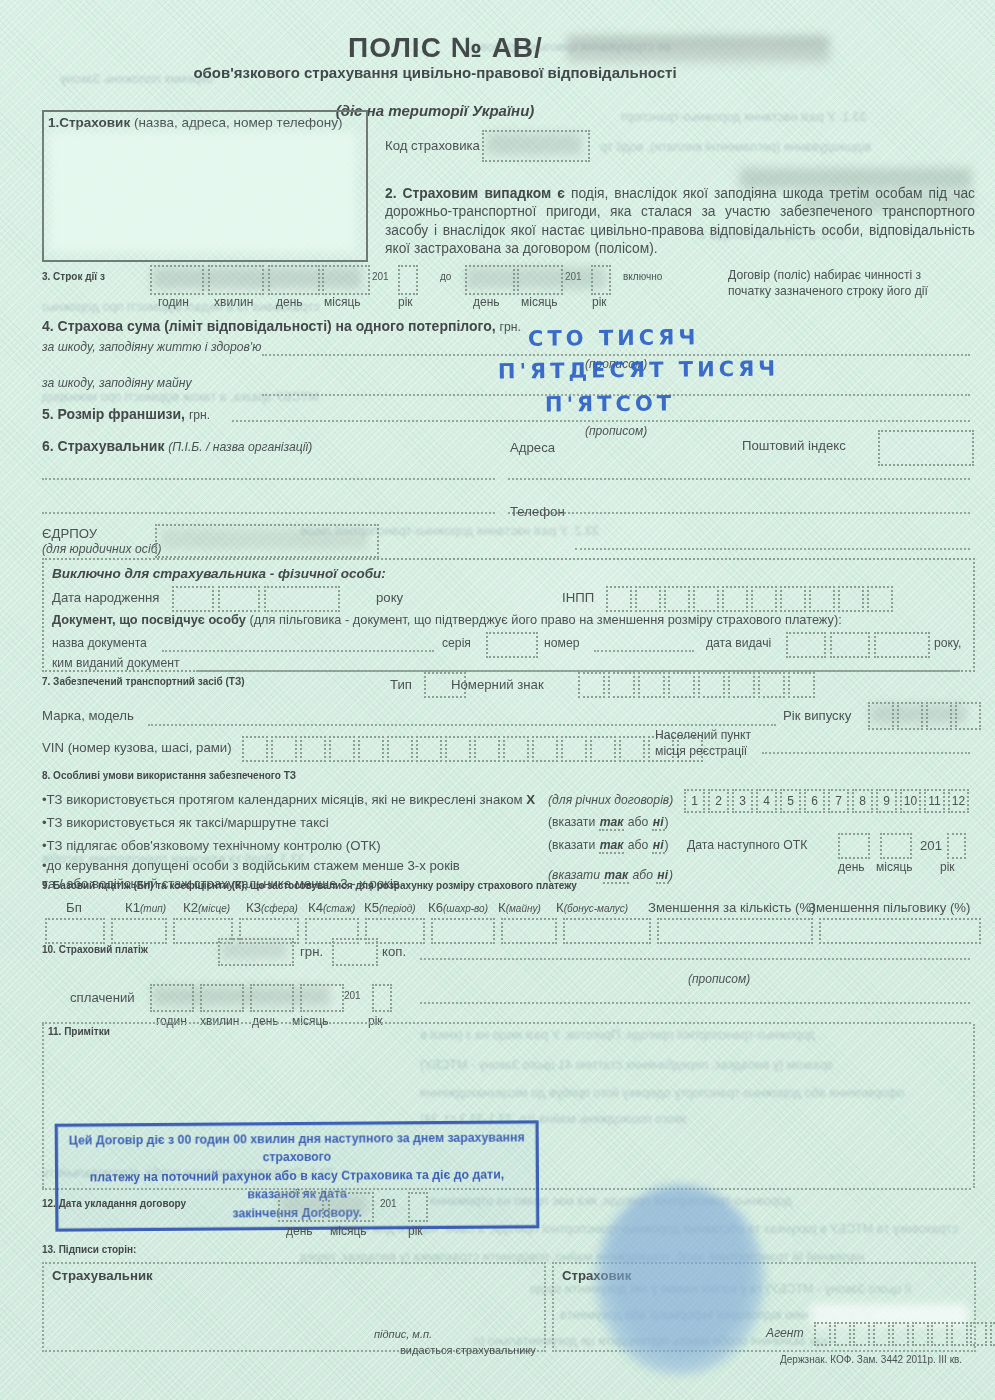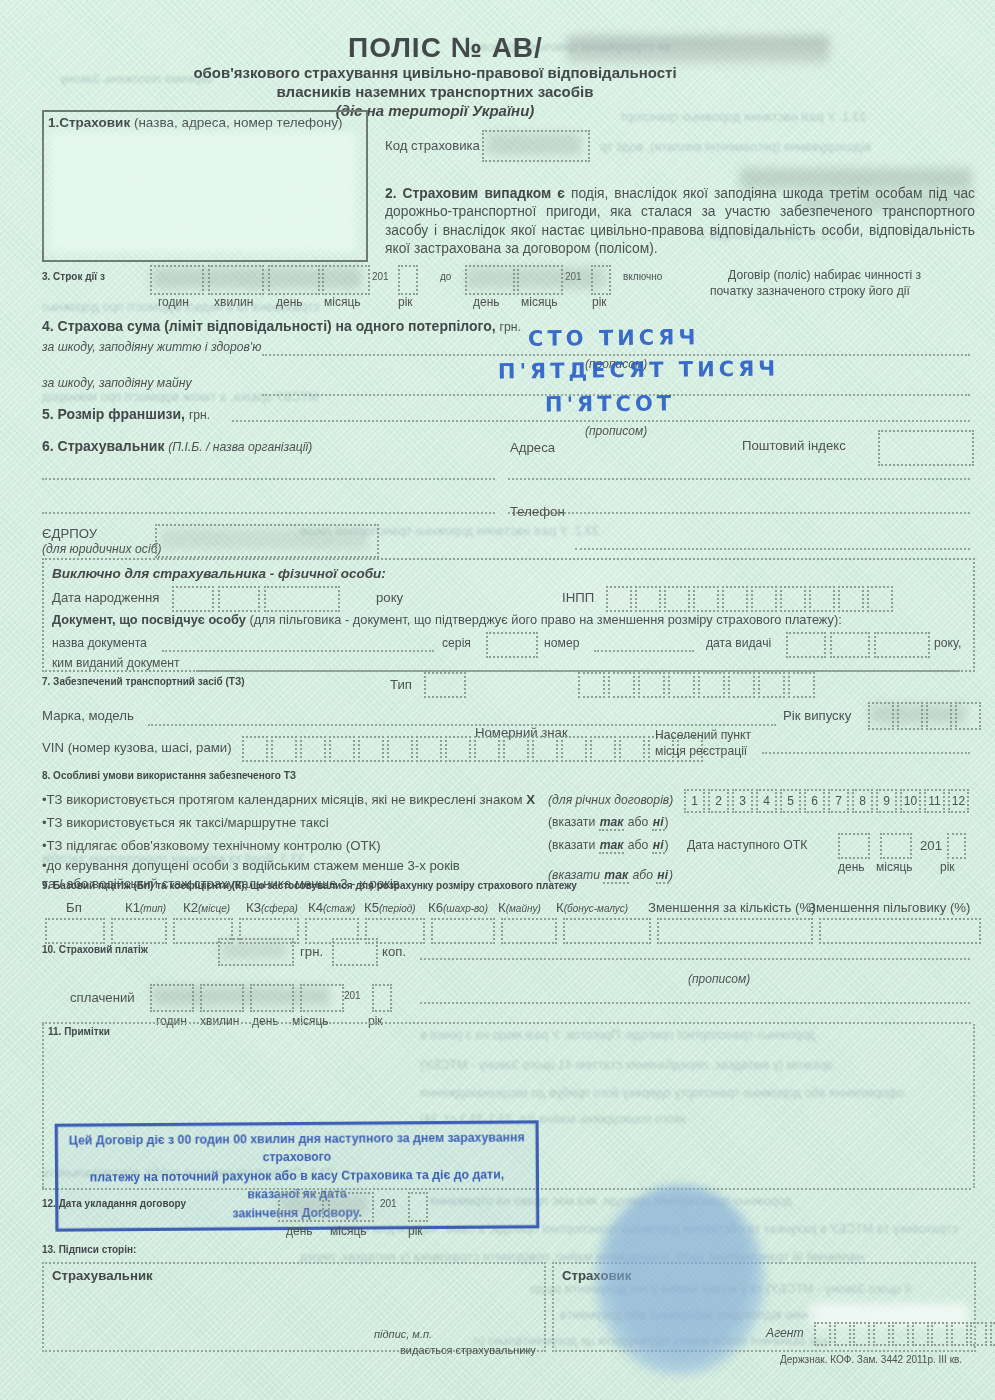--- a/index.html
+++ b/index.html
@@ -65,21 +65,20 @@
   <div class="ghost" style="left:430px;top:1194px;">дорожньо-транспортної пригоди, яка має право на отримання</div>
   <div class="ghost" style="left:330px;top:1222px;">страховику та МТСБУ в рахунках та обставини дорожньо-транспортної пригоди, а саме: надати для огляду</div>
   <div class="ghost" style="left:300px;top:1250px;">належний їй транспортний засіб, пошкоджене майно, повідомити страховика (у випадках, перед</div>
   <div class="ghost" style="left:530px;top:1282px;">її цього Закону - МТСБУ) та у копіях наявні у неї документи щодо</div>
   <div class="ghost" style="left:560px;top:1308px;">зберігання нею відповідної інформації або документа</div>
   <div class="ghost" style="left:470px;top:1334px;">що зазначені особи мають підтвердити це документально (п.</div>
 
   <div class="abs b nw" style="left:348px;top:32px;font-size:28px;letter-spacing:1px;">ПОЛІС № АВ/</div>
   <div class="redact" style="left:567px;top:36px;width:262px;height:27px;background:linear-gradient(rgba(148,160,156,.55),rgba(172,182,177,.38));"></div>
   <div class="abs b nw" style="left:40px;top:64px;width:790px;text-align:center;font-size:15px;">обов'язкового страхування цивільно-правової відповідальності</div>
-  <div class="abs b nw" style="left:40px;top:83px;width:790px;text-align:center;font-size:15px;">власників наземних транспортних засобів</div>
   <div class="abs b i nw" style="left:40px;top:102px;width:790px;text-align:center;font-size:15px;">(діє на території  України)</div>
 
   <div class="abs s1box" style="left:42px;top:110px;width:322px;height:148px;">
     <div style="padding:3px 4px;font-size:13.5px;"><span class="b">1.Страховик</span> <span>(назва, адреса, номер телефону)</span></div>
   </div>
   <div class="redact" style="left:50px;top:132px;width:306px;height:120px;background:rgba(230,248,239,.92);"></div>
   <div class="abs t13 nw" style="left:385px;top:138px;">Код страховика</div>
   <div class="abs box" style="left:482px;top:130px;width:104px;height:28px;"></div>
   <div class="redact" style="left:486px;top:133px;width:96px;height:22px;background:rgba(140,162,152,.30);"></div>
   <div class="redact" style="left:740px;top:168px;width:232px;height:21px;background:rgba(150,172,163,.42);"></div>
@@ -107,21 +106,21 @@
   <div class="redact" style="left:466px;top:267px;width:140px;height:22px;background:rgba(128,148,140,.25);"></div>
   <div class="abs t9 nw" style="left:158px;top:295px;">годин</div>
   <div class="abs t9 nw" style="left:214px;top:295px;">хвилин</div>
   <div class="abs t9 nw" style="left:276px;top:295px;">день</div>
   <div class="abs t9 nw" style="left:324px;top:295px;">місяць</div>
   <div class="abs t9 nw" style="left:398px;top:295px;">рік</div>
   <div class="abs t9 nw" style="left:473px;top:295px;">день</div>
   <div class="abs t9 nw" style="left:521px;top:295px;">місяць</div>
   <div class="abs t9 nw" style="left:592px;top:295px;">рік</div>
   <div class="abs t12 nw" style="left:728px;top:268px;">Договір (поліс) набирає чинності з</div>
-  <div class="abs t12 nw" style="left:710px;top:284px;">початку зазначеного строку його дії</div>
+  <div class="abs t12 nw" style="left:728px;top:284px;">початку зазначеного строку його дії</div>
 
   <div class="abs nw" style="left:42px;top:318px;font-size:14px;"><span class="b">4. Страхова сума (ліміт відповідальності) на одного потерпілого,</span> <span class="t12">грн.</span></div>
   <div class="abs i t12 nw" style="left:42px;top:340px;">за шкоду, заподіяну життю і здоров'ю</div>
   <div class="abs dl" style="left:262px;top:354px;width:708px;"></div>
   <div class="abs i t9 nw" style="left:585px;top:357px;">(прописом)</div>
   <div class="abs i t12 nw" style="left:42px;top:376px;">за шкоду, заподіяну майну</div>
   <div class="abs dl" style="left:262px;top:394px;width:708px;"></div>
   <div class="hand" style="left:528px;top:326px;transform:rotate(-.5deg);">СТО  ТИСЯЧ</div>
   <div class="hand" style="left:498px;top:358px;transform:rotate(-.6deg);">П'ЯТДЕСЯТ  ТИСЯЧ</div>
   <div class="hand" style="left:545px;top:392px;transform:rotate(-.5deg);">П'ЯТСОТ</div>
@@ -182,21 +181,21 @@
         <div class="cell" style="width:52px;height:22px;"></div>
     </div>
     <div class="abs t12 nw" style="left:890px;top:76px;">року,</div>
     <div class="abs t12 nw" style="left:8px;top:96px;">ким виданий документ</div>
     <div class="abs dl" style="left:152px;top:110px;width:764px;"></div>
   </div>
 
   <div class="abs b t14 nw" style="left:42px;top:676px;">7. Забезпечений транспортний засіб (ТЗ)</div>
   <div class="abs t13 nw" style="left:390px;top:677px;">Тип</div>
   <div class="abs cell" style="left:424px;top:672px;width:38px;height:22px;"></div>
-  <div class="abs t13 nw" style="left:475px;top:677px;margin-top:48px;">Номерний знак</div>
+  <div class="abs t13 nw" style="left:451px;top:677px;">Номерний знак</div>
   <div class="abs cells" style="left:578px;top:672px;gap:3px;">
     <div class="cell" style="width:23px;height:22px;"></div>
       <div class="cell" style="width:23px;height:22px;"></div>
       <div class="cell" style="width:23px;height:22px;"></div>
       <div class="cell" style="width:23px;height:22px;"></div>
       <div class="cell" style="width:23px;height:22px;"></div>
       <div class="cell" style="width:23px;height:22px;"></div>
       <div class="cell" style="width:23px;height:22px;"></div>
       <div class="cell" style="width:23px;height:22px;"></div>
   </div>

